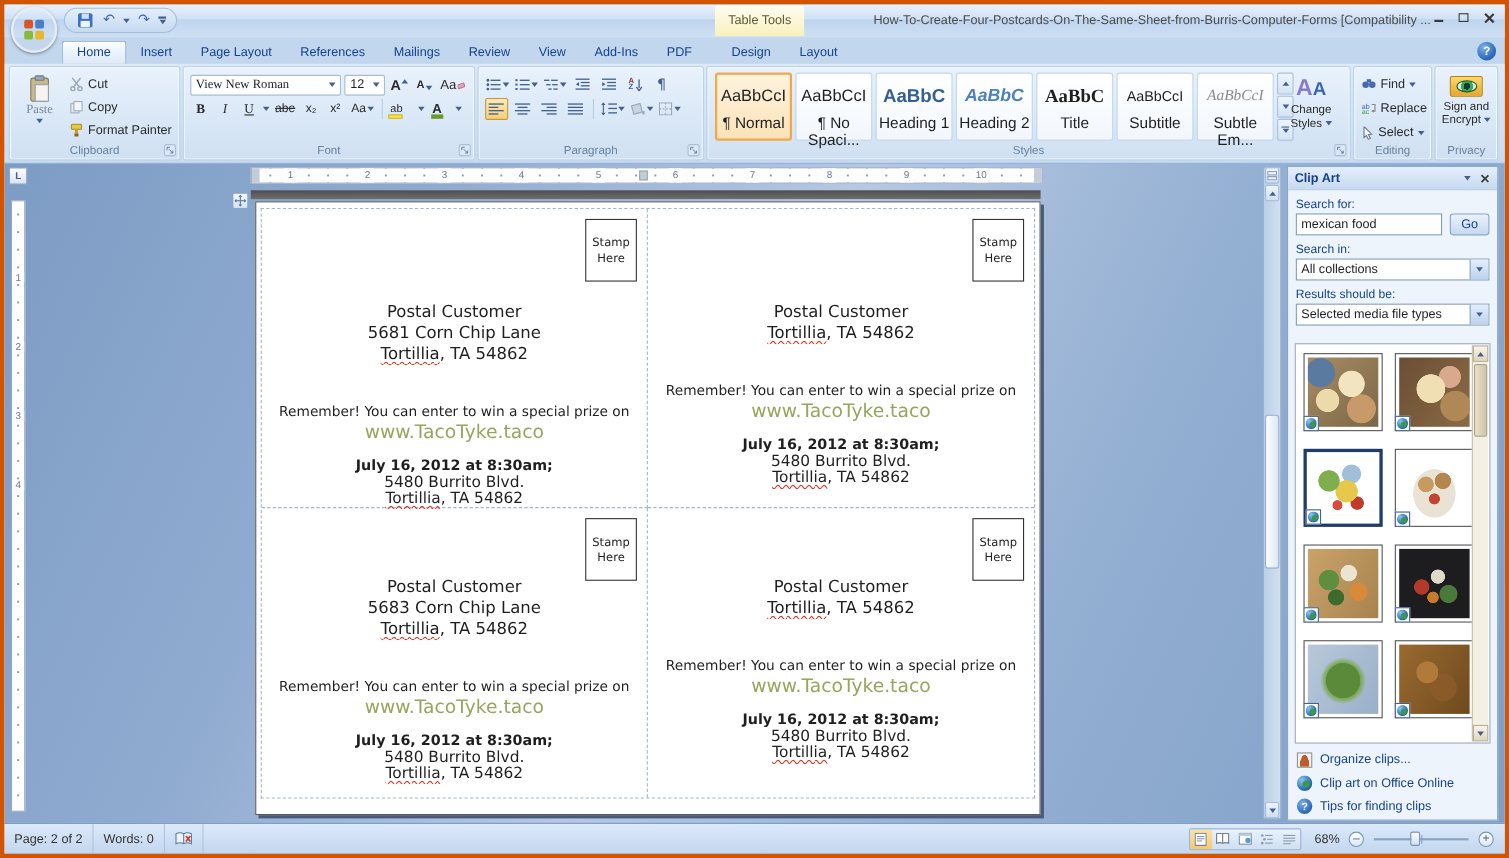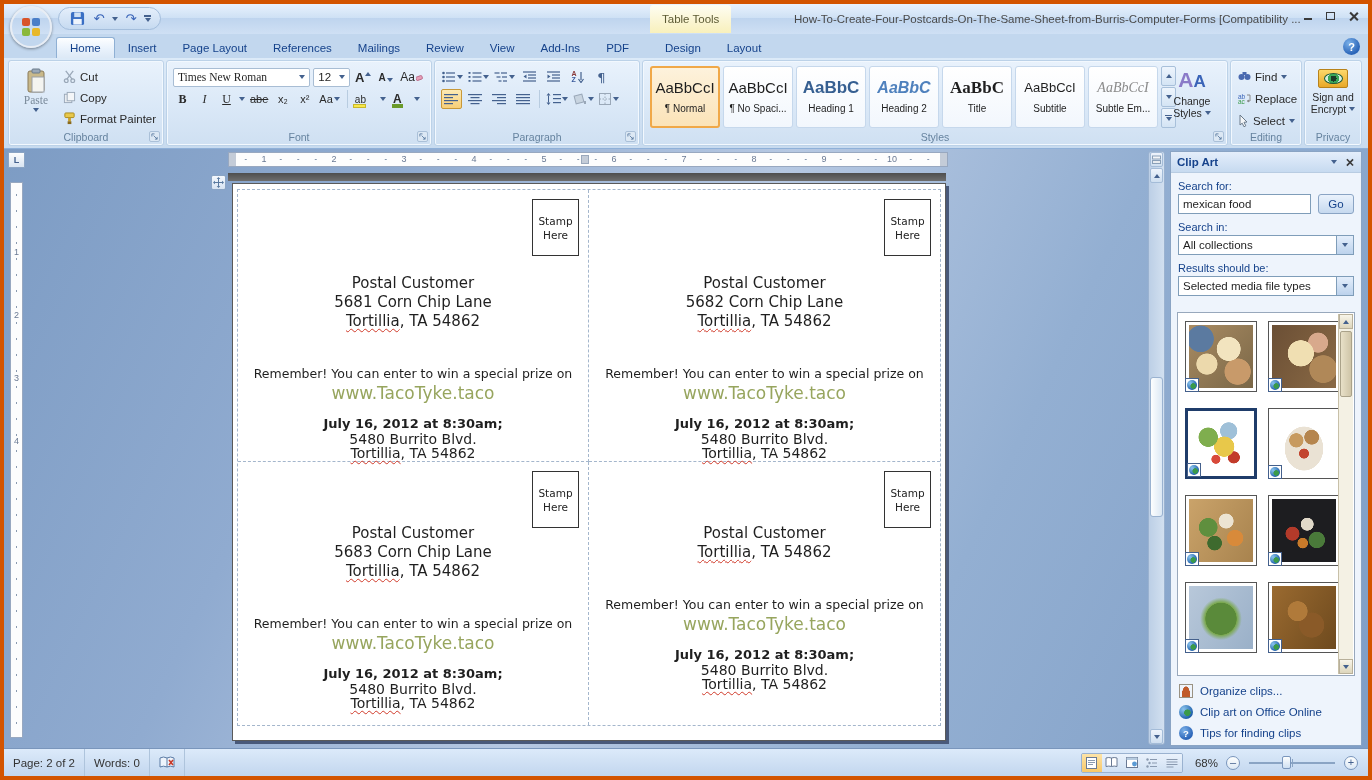--- a/index.html
+++ b/index.html
@@ -82,21 +82,21 @@
     border:1px solid transparent;border-radius:2px;}
   .pbtn.active{background:linear-gradient(#fdeab4,#f8cf78);border:1px solid #c89838;}
   .sortw{display:flex;flex-direction:column;font-size:7px;line-height:6px;color:#8a3a3a;font-weight:bold;}
   .pilc{font-size:13px;color:#44618e;font-family:"DejaVu Sans",sans-serif;}
   
   .stwrap{position:absolute;left:7px;top:5px;display:flex;gap:3px;}
   .stitem{width:70px;height:62px;background:linear-gradient(#ffffff,#f2f7fd);border:1px solid #c6d8ec;border-radius:3px;
     text-align:center;padding-top:8px;}
   .stitem.sel{border:2px solid #f0a848;background:linear-gradient(#fdf2dc,#fbe3b8);padding-top:7px;}
   .stsample{height:28px;font-size:15px;color:#1f1f1f;line-height:26px;white-space:nowrap;overflow:hidden;}
-  .stlabel{font-size:10px;color:#1f1f1f;}
+  .stlabel{font-size:14px;color:#1f1f1f;}
   .s-h1{font-weight:bold;color:#365f91;}
   .s-h2{font-weight:bold;font-style:italic;color:#4f81bd;}
   .s-title{font-weight:bold;font-family:"Liberation Serif",serif;font-size:17px;}
   .s-subtle{font-style:italic;color:#8a8a8a;font-family:"Liberation Serif",serif;}
   .stscroll{display:flex;flex-direction:column;gap:1px;}
   .stsbtn{width:15px;height:20px;border:1px solid #a8c0da;border-radius:2px;background:linear-gradient(#eef5fd,#d4e4f4);
     display:flex;align-items:center;justify-content:center;}
   .tri-u{width:0;height:0;border-left:3px solid transparent;border-right:3px solid transparent;border-bottom:4px solid #44618e;}
   .chgstyles{position:absolute;right:8px;top:6px;width:54px;height:66px;display:flex;flex-direction:column;
     align-items:center;font-size:10.5px;color:#2a2a2a;text-align:center;}
@@ -334,21 +334,21 @@
           <svg width="7" height="7" viewBox="0 0 8 8">
             <path d="M1 1h3M1 1v3M3 3l4 4M7 7v-2.5M7 7h-2.5" stroke="#5a7aa0" fill="none"></path>
           </svg>
         </div>
     </div>
 
     <div class="rgroup" style="left:162px;width:266px;">
       <div class="fontrows">
         <div class="frow">
           <div class="combo" style="width:142px;">
-            <span style="font-family:'Liberation Serif',serif;">Times New Roman</span>
+            <span style="font-family:'Liberation Serif',serif;">View New Roman</span>
             <span class="tri-d"></span>
           </div>
           <div class="combo" style="width:38px;">
             <span>12</span>
             <span class="tri-d"></span>
           </div>
           <span class="fbtn">
               <b style="font-size:13px;">A</b>
               <span class="tri-u" style="margin-bottom:7px;"></span>
             </span>
@@ -717,21 +717,20 @@
           <div class="venue">
             <div>5480 Burrito Blvd.</div>
             <div><span class="sq">Tortillia</span><span>, TA 54862</span></div>
           </div>
         </div>
 
         <div class="pcell top bt">
           <div class="stamp">Stamp Here</div>
           <div class="addr">
             <div>Postal Customer</div>
-            <div>5682 Corn Chip Lane</div>
             <div><span class="sq">Tortillia</span><span>, TA 54862</span></div>
           </div>
           <div class="promo">Remember! You can enter to win a special prize on</div>
           <div class="url">www.TacoTyke.taco</div>
           <div class="when">July 16, 2012 at 8:30am;</div>
           <div class="venue">
             <div>5480 Burrito Blvd.</div>
             <div><span class="sq">Tortillia</span><span>, TA 54862</span></div>
           </div>
         </div>

